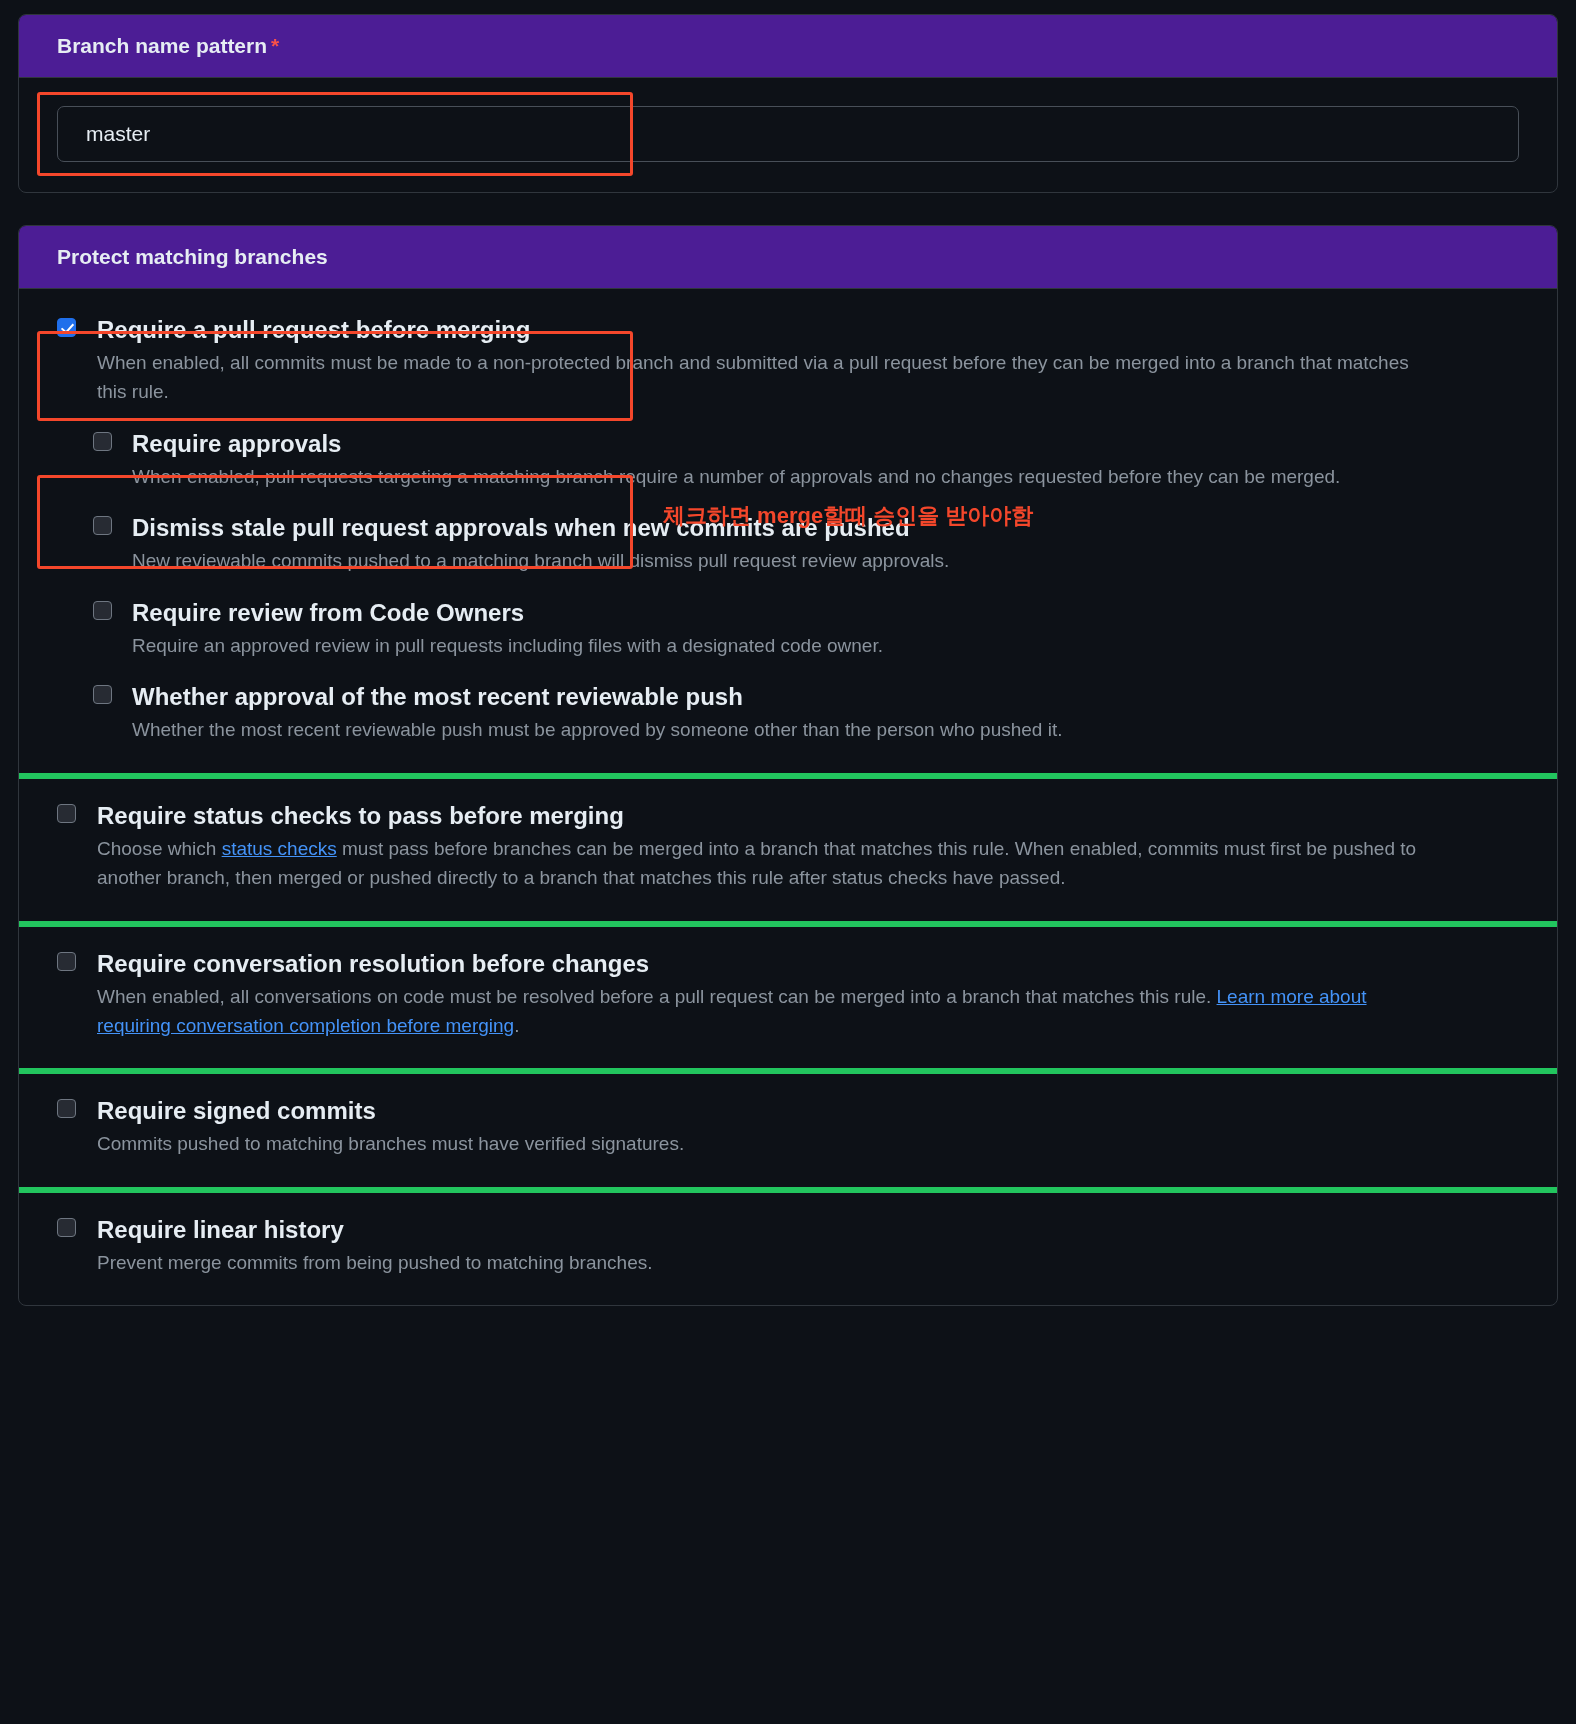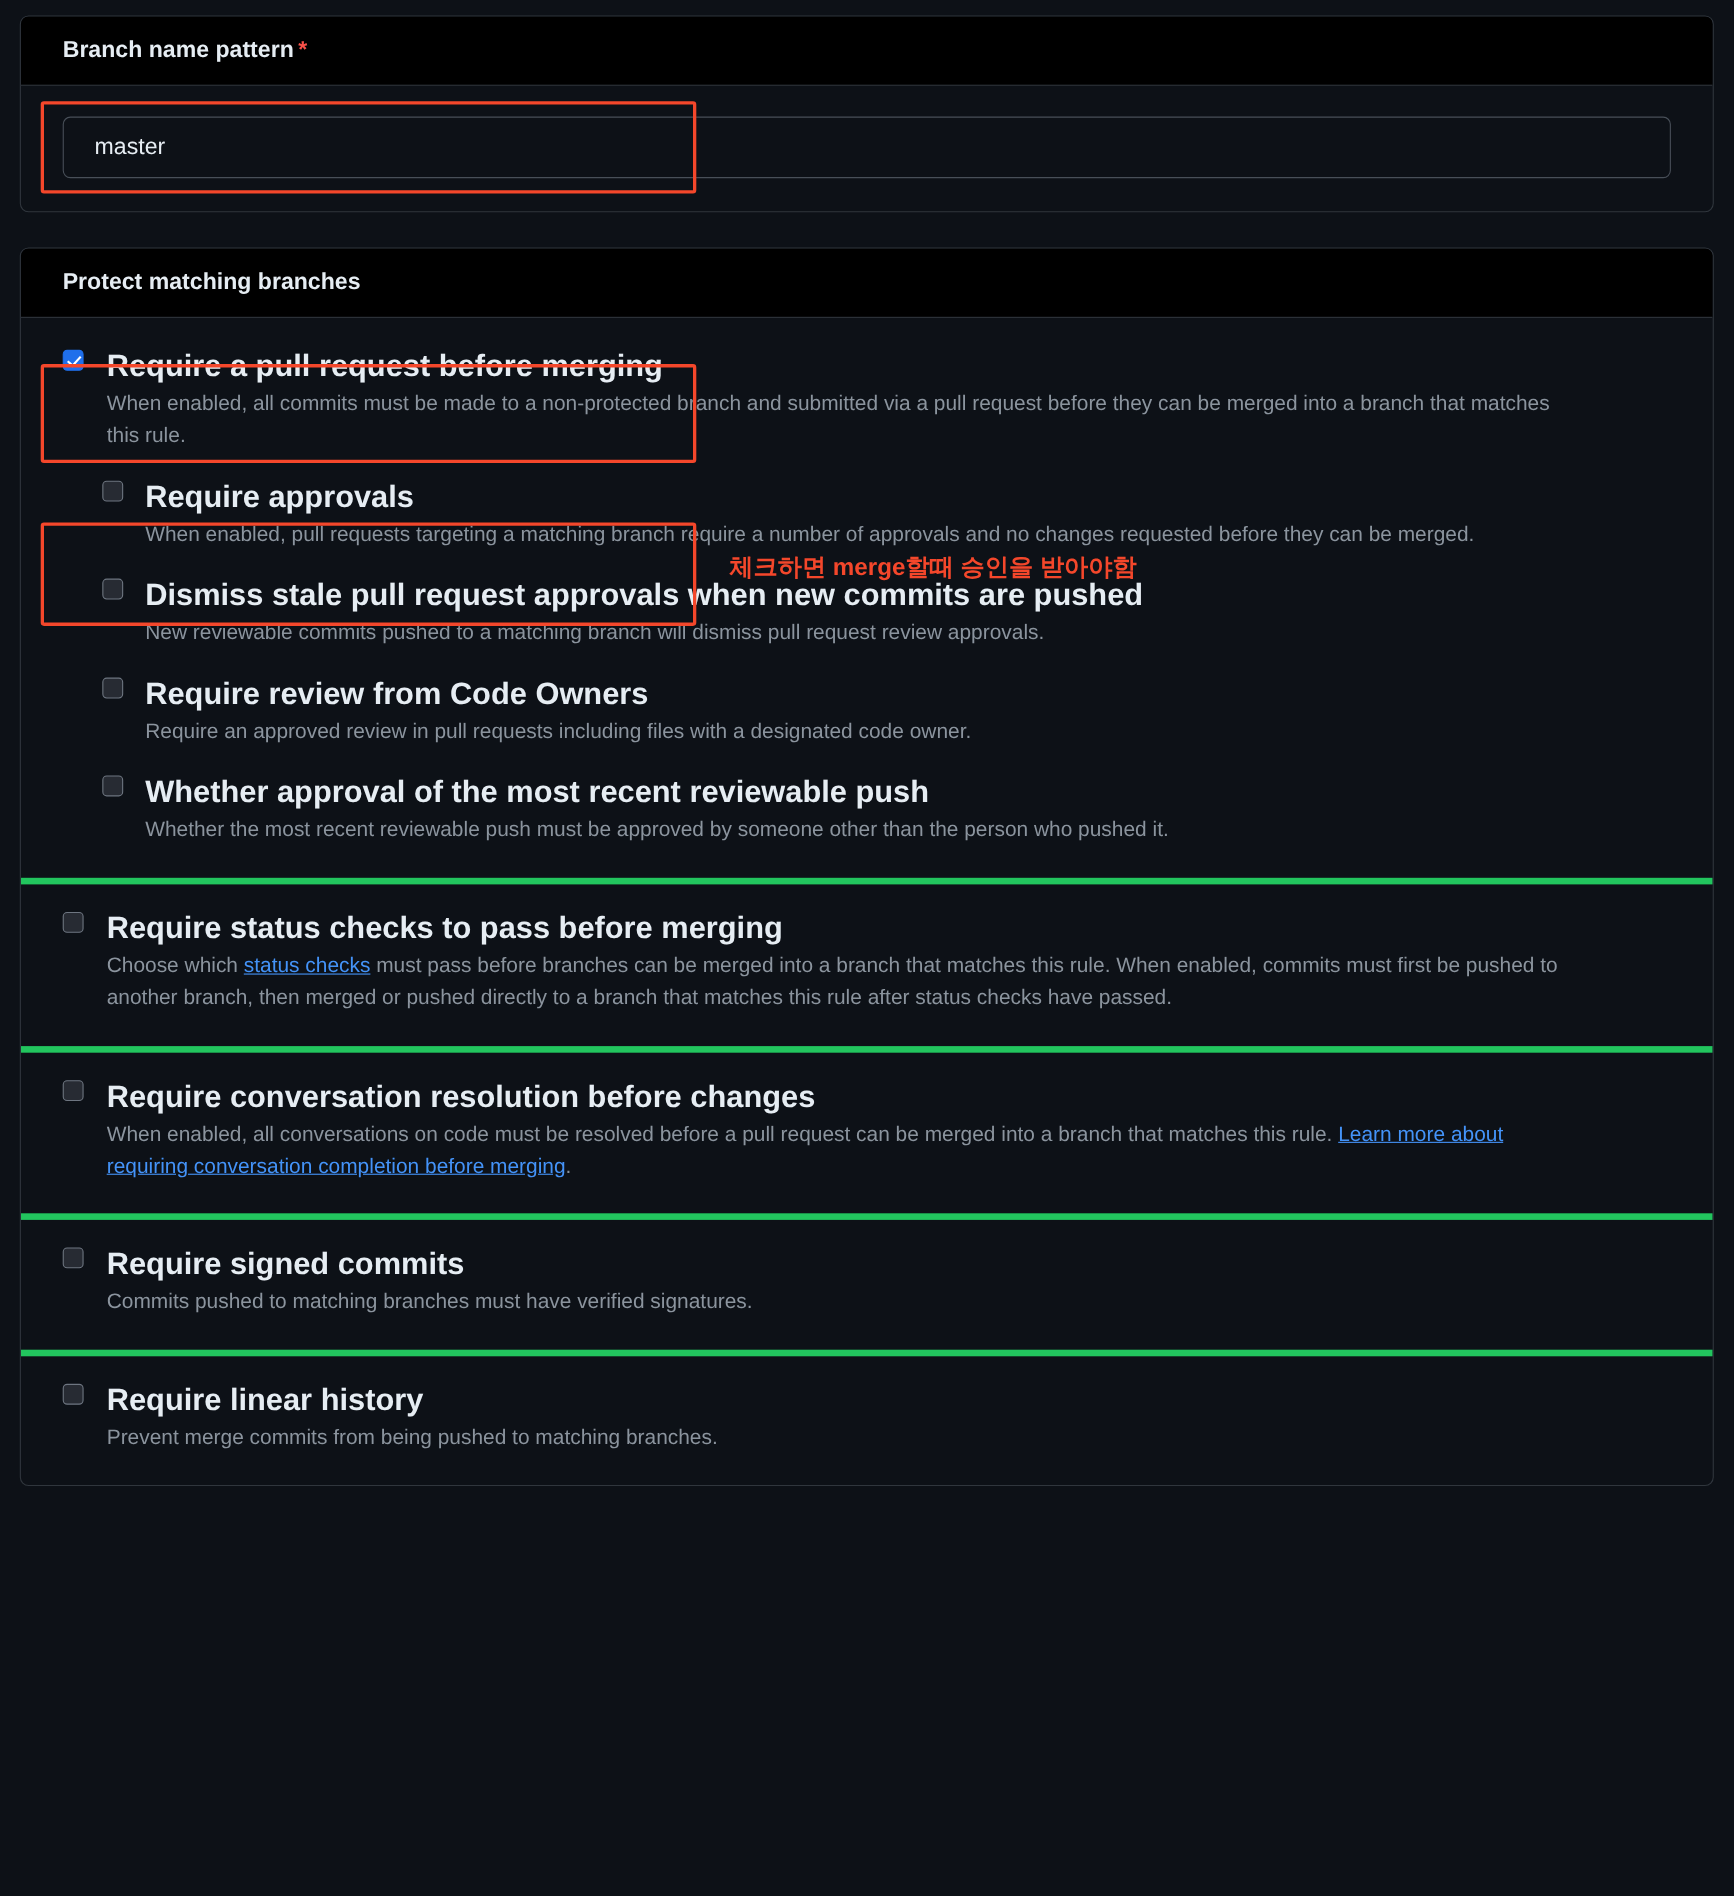--- a/index.html
+++ b/index.html
@@ -24,21 +24,21 @@
   .panel {
     border: 1px solid #30363d;
     border-radius: 8px;
     background: #0d1117;
     overflow: hidden;
   }
 
   .panel + .panel { margin-top: 32px; }
 
   .panel-header {
-    background: #000000;
+    background: #4c1d95;
     padding: 19px 38px;
     border-bottom: 1px solid #30363d;
     font-size: 21px;
     font-weight: bold;
     color: #e6edf3;
   }
   .req-star { color: #f85149; font-weight: bold; margin-left: 4px; }
 
   .panel-body { padding: 0; }
 
@@ -104,21 +104,21 @@
     left: 6px;
     top: 2px;
     width: 5px;
     height: 10px;
     border: solid #ffffff;
     border-width: 0 2px 2px 0;
     transform: rotate(42deg);
   }
 
   .opt-title {
-    font-size: 28px;
+    font-size: 24px;
     font-weight: bold;
     color: #e6edf3;
     line-height: 1.25;
   }
   .opt-desc {
     font-size: 19px;
     color: #8b949e;
     line-height: 1.55;
     margin-top: 3px;
     max-width: 1330px;

